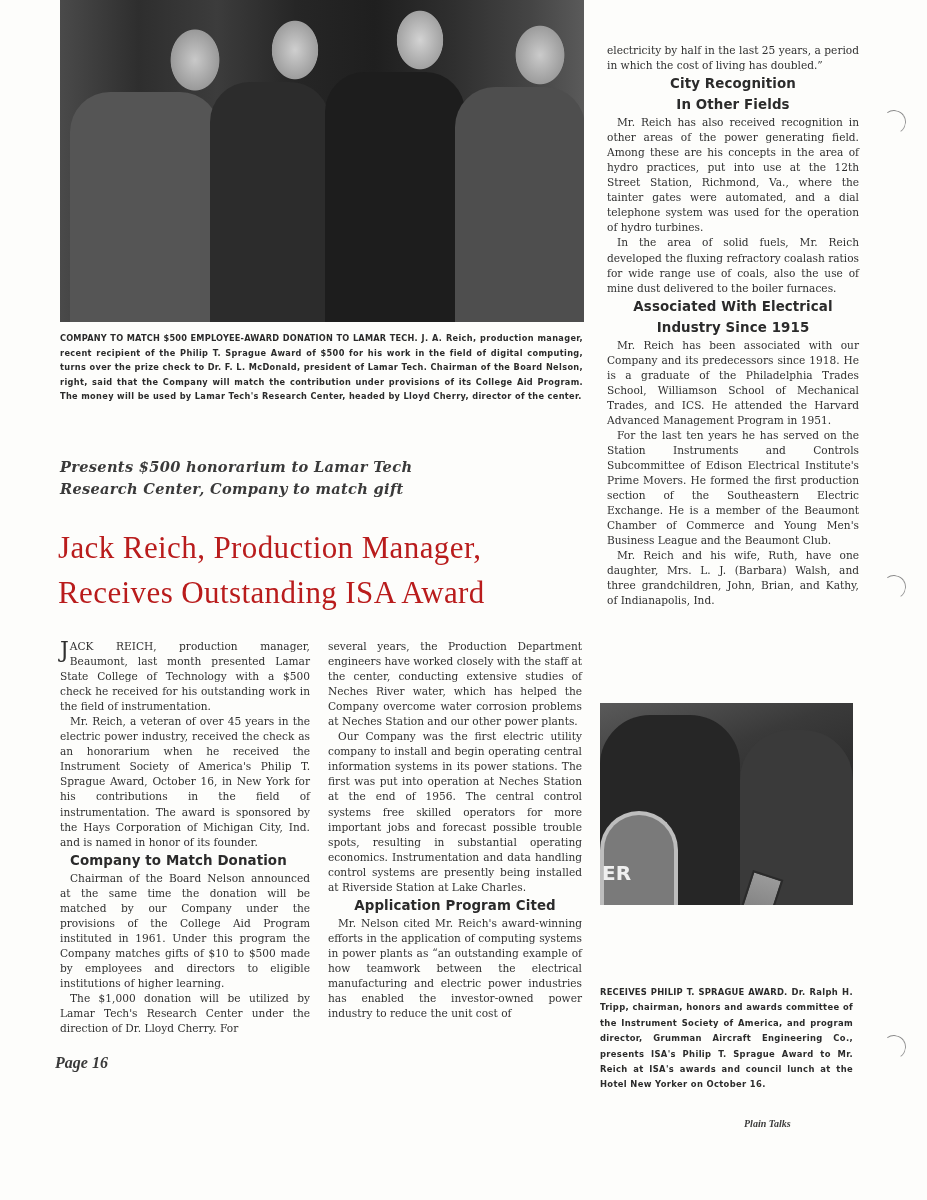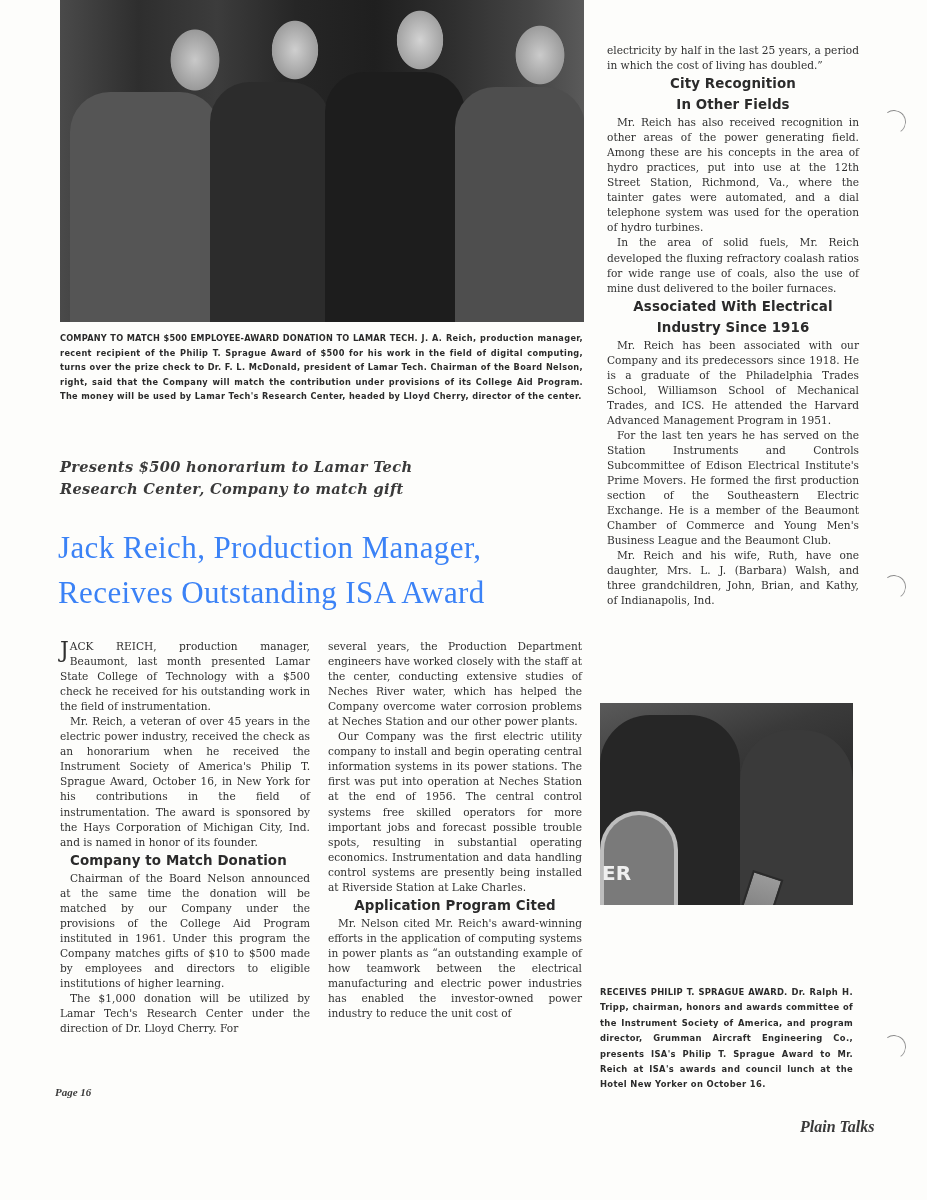--- a/index.html
+++ b/index.html
@@ -67,21 +67,21 @@
   
   .deck {
     left: 60px; top: 456px; width: 400px;
     font-family: "DejaVu Serif", serif; font-style: italic; font-weight: bold;
     font-size: 14.6px; line-height: 21.5px; color: #3a3a3a; letter-spacing: 0.3px;
   }
 
   .headline {
     left: 58px; top: 525px; width: 540px;
     font-family: "Liberation Serif", serif;
-    font-size: 31px; line-height: 45px; color: #3b82f6; letter-spacing: 0.4px;
+    font-size: 31px; line-height: 45px; color: #b91c1c; letter-spacing: 0.4px;
   }
 
   
   .col {
     position: absolute;
     font-family: "DejaVu Serif", serif;
     font-size: 10.6px; line-height: 15.05px;
     color: #303030; text-align: justify;
   }
   .col p { margin: 0; text-indent: 10px; }
@@ -94,28 +94,28 @@
     font-family: "DejaVu Sans", sans-serif; font-weight: bold;
     font-size: 13.4px; line-height: 21px; text-align: center;
     color: #2b2b2b; letter-spacing: 0.1px;
   }
   .dropcap {
     float: left; font-size: 22px; line-height: 18px; margin: 2px 1px 0 0;
     font-family: "DejaVu Serif", serif;
   }
 
   .footer-left {
-    left: 55px; top: 1086px;
+    left: 55px; top: 1054px;
     font-family: "Liberation Serif", serif; font-style: italic; font-weight: bold;
-    font-size: 11px; color: #3a3a3a;
+    font-size: 16px; color: #3a3a3a;
   }
   .footer-right {
-    left: 800px; top: 1118px;
+    left: 744px; top: 1118px;
     font-family: "Liberation Serif", serif; font-style: italic; font-weight: bold;
-    font-size: 16px; color: #3a3a3a; text-align: right;
+    font-size: 10px; color: #3a3a3a; text-align: right;
   }
 
   .punch {
     position: absolute; width: 22px; height: 22px;
     border-radius: 50%;
     border-top: 1.5px solid #8a8a8a; border-right: 1.5px solid #9a9a9a;
     border-left: 1.5px solid transparent; border-bottom: 1.5px solid transparent;
     transform: rotate(10deg);
   }
 </style>
@@ -162,21 +162,21 @@
 <div class="col col-3">
   <p class="noindent">electricity by half in the last 25 years, a period in which the cost of living has doubled.”</p>
   <div class="subhead">
     <div>City Recognition</div>
     <div>In Other Fields</div>
   </div>
   <p>Mr. Reich has also received recognition in other areas of the power generating field. Among these are his concepts in the area of hydro practices, put into use at the 12th Street Station, Richmond, Va., where the tainter gates were automated, and a dial telephone system was used for the operation of hydro turbines.</p>
   <p>In the area of solid fuels, Mr. Reich developed the fluxing refractory coalash ratios for wide range use of coals, also the use of mine dust delivered to the boiler furnaces.</p>
   <div class="subhead">
     <div>Associated With Electrical</div>
-    <div>Industry Since 1916</div>
+    <div>Industry Since 1915</div>
   </div>
   <p>Mr. Reich has been associated with our Company and its predecessors since 1918. He is a graduate of the Philadelphia Trades School, Williamson School of Mechanical Trades, and ICS. He attended the Harvard Advanced Management Program in 1951.</p>
   <p>For the last ten years he has served on the Station Instruments and Controls Subcommittee of Edison Electrical Institute's Prime Movers. He formed the first production section of the Southeastern Electric Exchange. He is a member of the Beaumont Chamber of Commerce and Young Men's Business League and the Beaumont Club.</p>
   <p>Mr. Reich and his wife, Ruth, have one daughter, Mrs. L. J. (Barbara) Walsh, and three grandchildren, John, Brian, and Kathy, of Indianapolis, Ind.</p>
 </div>
 
 <div class="photo photo-bottom">
   <div class="suit abs" style="left:0;bottom:0;width:140px;height:190px;background:#262626;border-radius:50px 50px 0 0;"></div>
   <div class="suit abs" style="left:140px;bottom:0;width:113px;height:175px;background:#3a3a3a;border-radius:50px 50px 0 0;"></div>
   <div class="plaque"></div>

